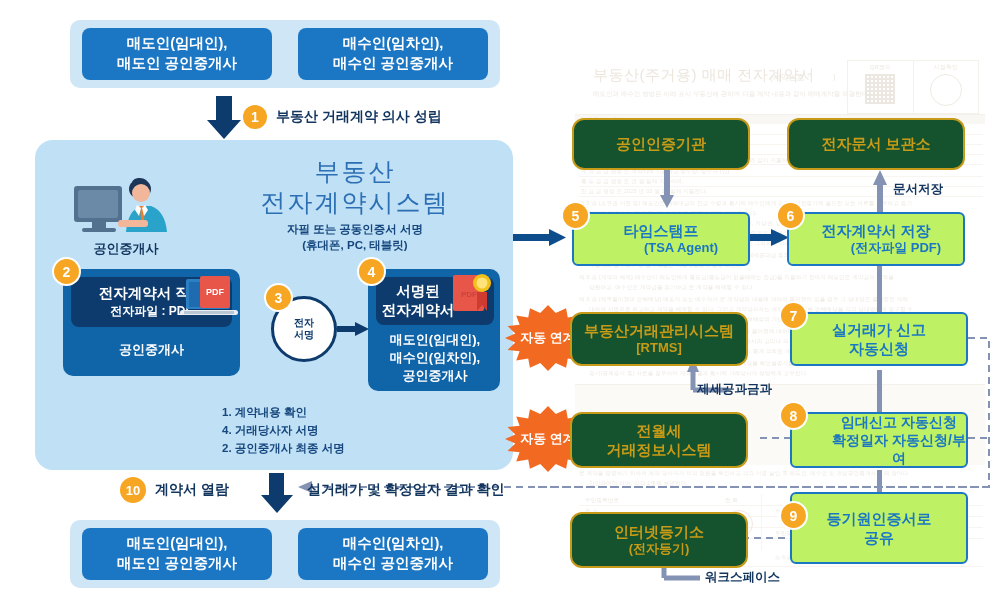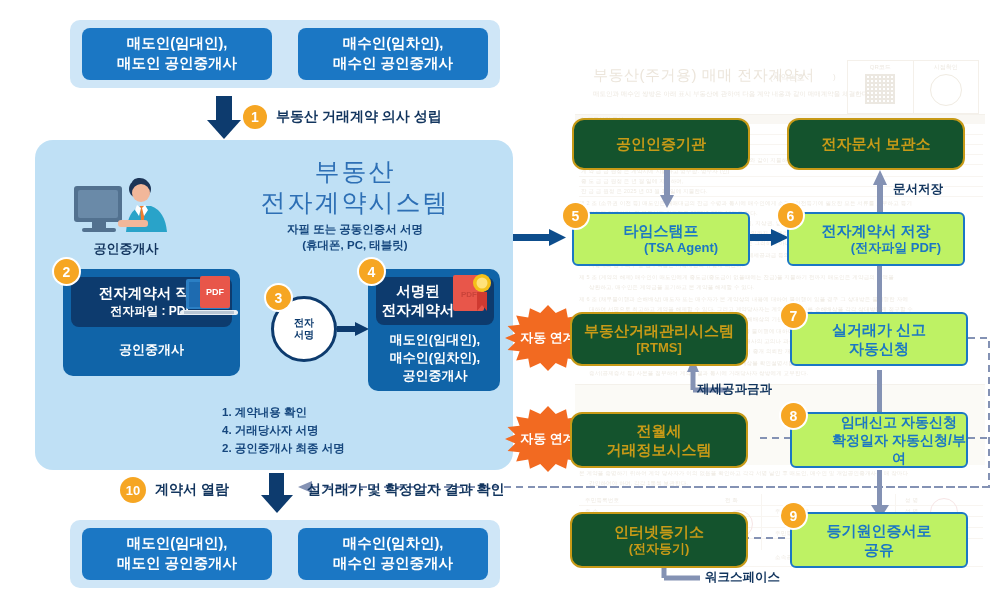--- a/index.html
+++ b/index.html
@@ -465,21 +465,21 @@
   <div class="abs badge" style="left:781px;top:403px;width:25px;height:25px;">8</div>
 
   <div class="abs goldbox" style="left:570px;top:512px;width:178px;height:56px;">
     <div>
       <div class="t1">인터넷등기소</div>
       <div class="t2">(전자등기)</div>
     </div>
   </div>
   <div class="abs conn-label" style="left:705px;top:569px;">워크스페이스</div>
 
-  <div class="abs bluebox" style="left:790px;top:512px;width:178px;height:56px;">
+  <div class="abs bluebox" style="left:790px;top:492px;width:178px;height:72px;">
     <div>
       <div class="t1">등기원인증서로</div>
       <div class="t1">공유</div>
     </div>
   </div>
   <div class="abs badge" style="left:781px;top:503px;width:25px;height:25px;">9</div>
 
   <div class="abs badge sm" style="left:120px;top:477px;width:26px;height:26px;">10</div>
   <div class="abs step-label" style="left:155px;top:481px;">계약서 열람</div>
   <div class="abs step-label" style="left:307px;top:481px;">실거래가 및 확정일자 결과 확인</div>

